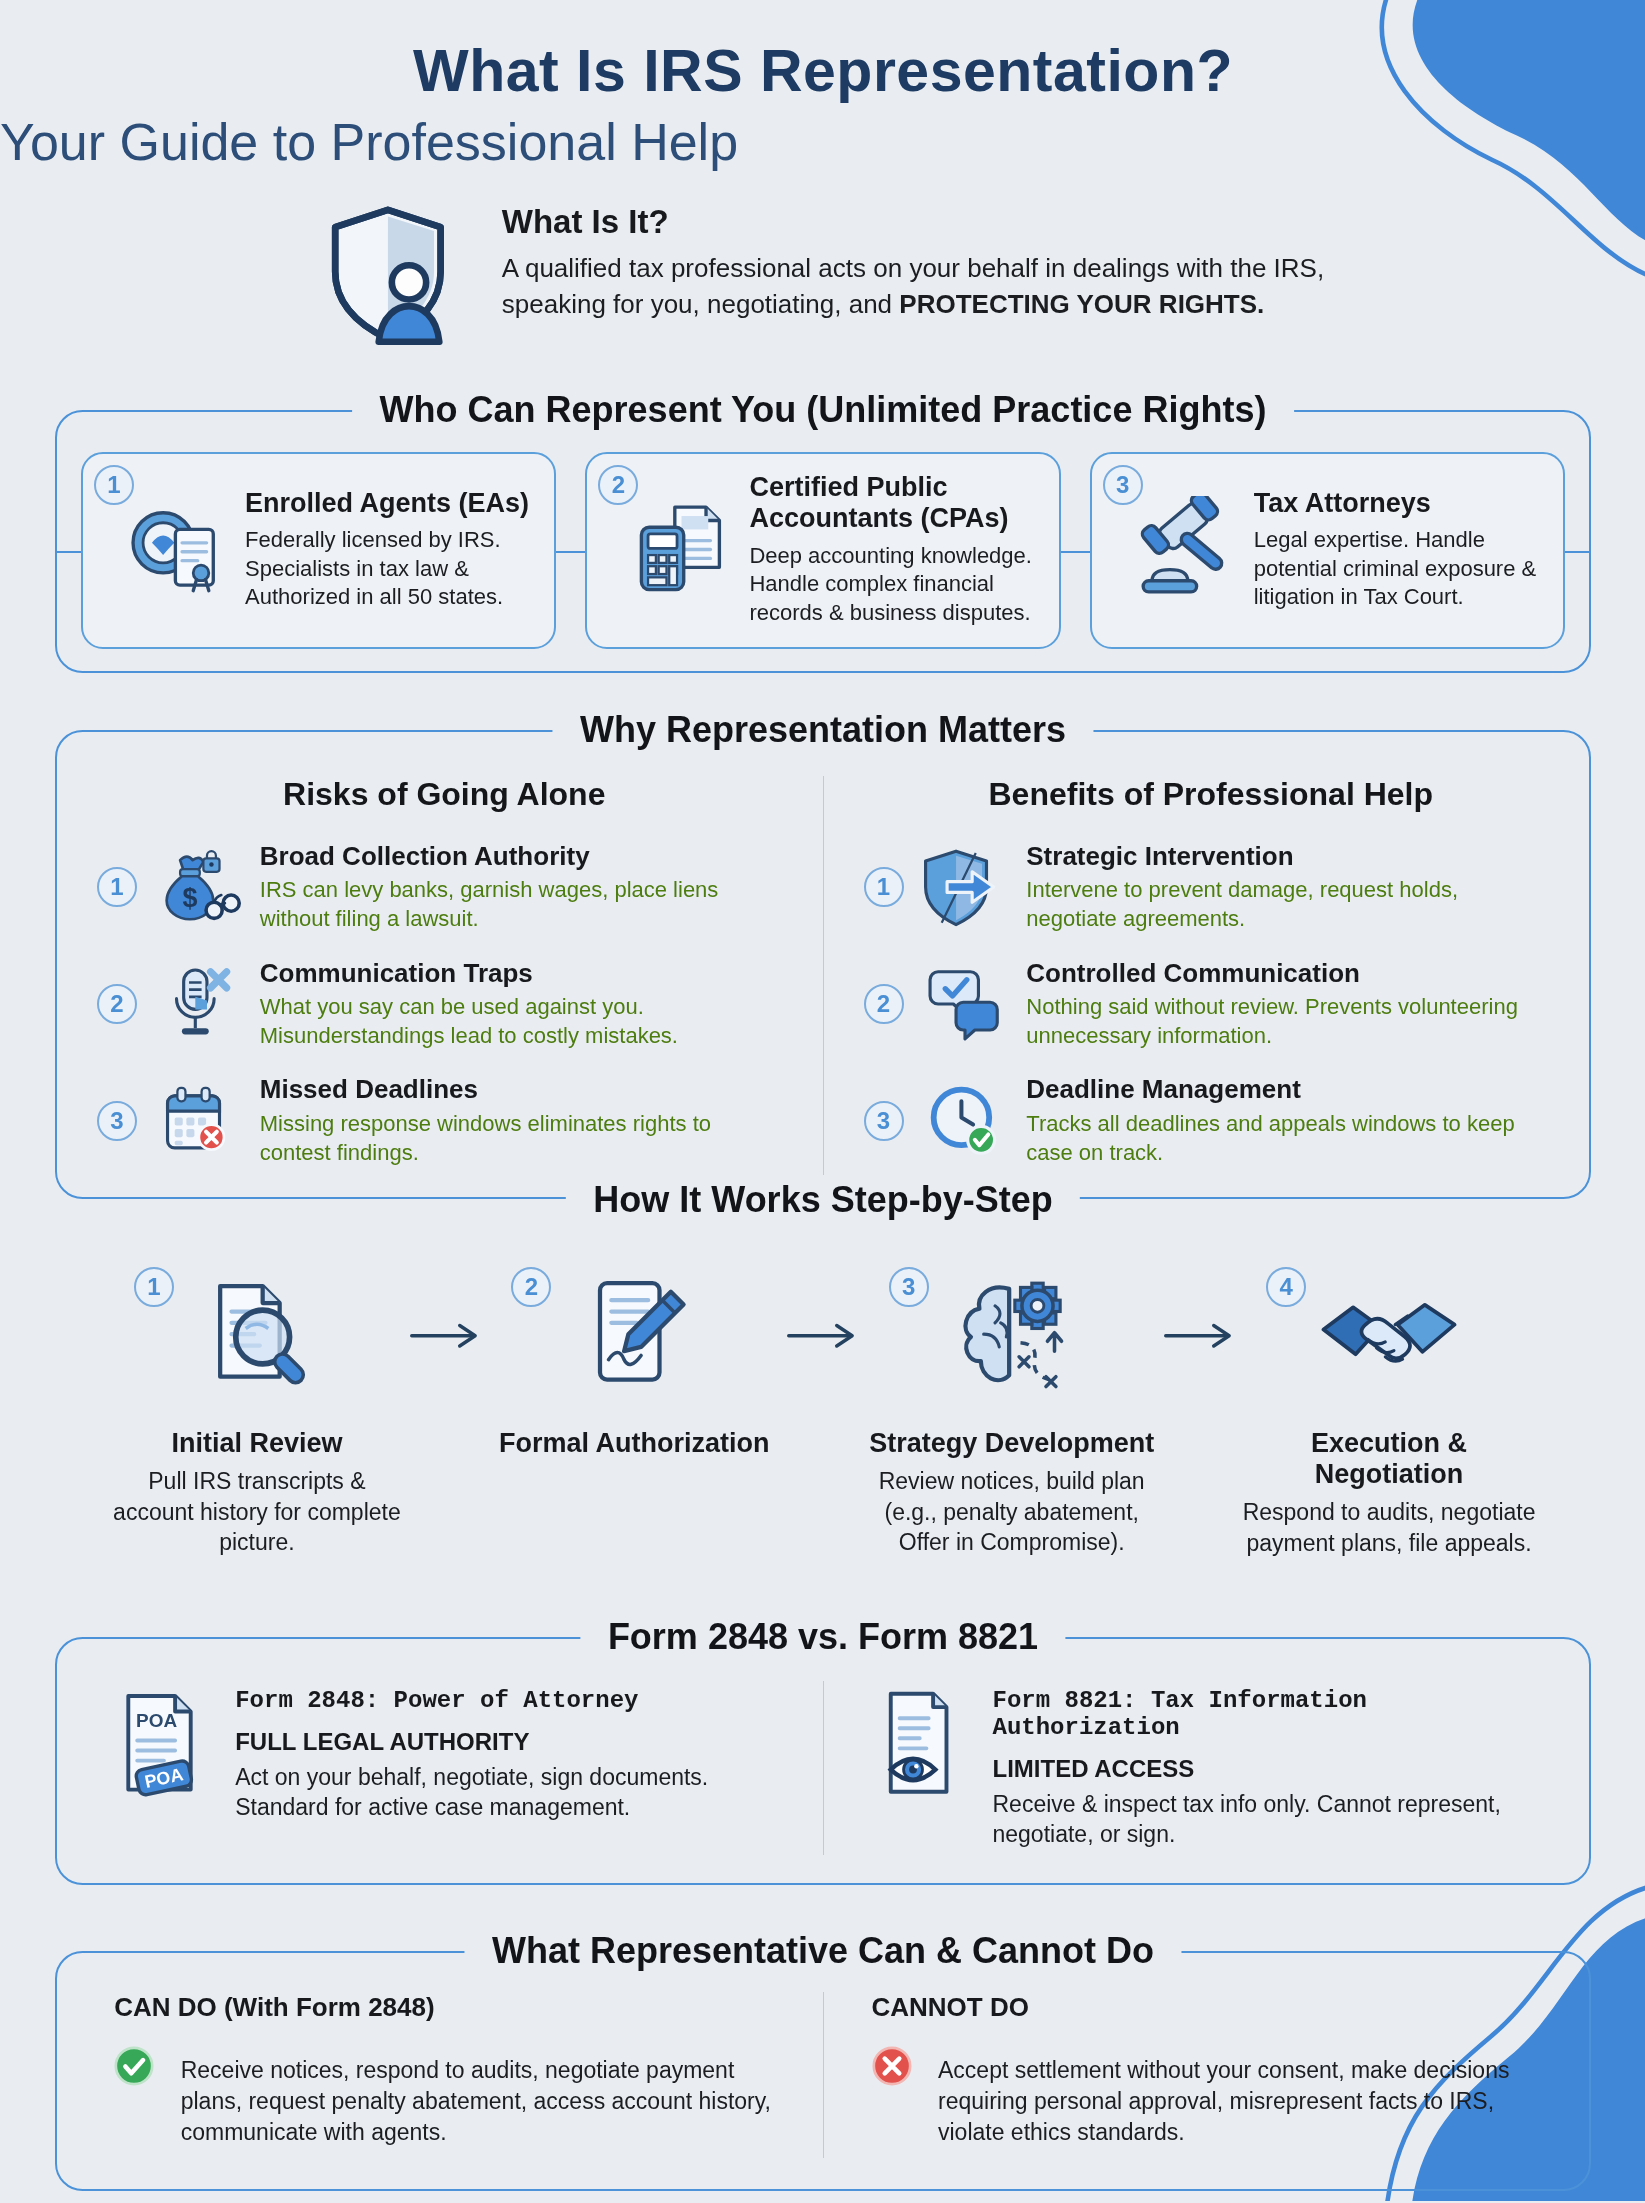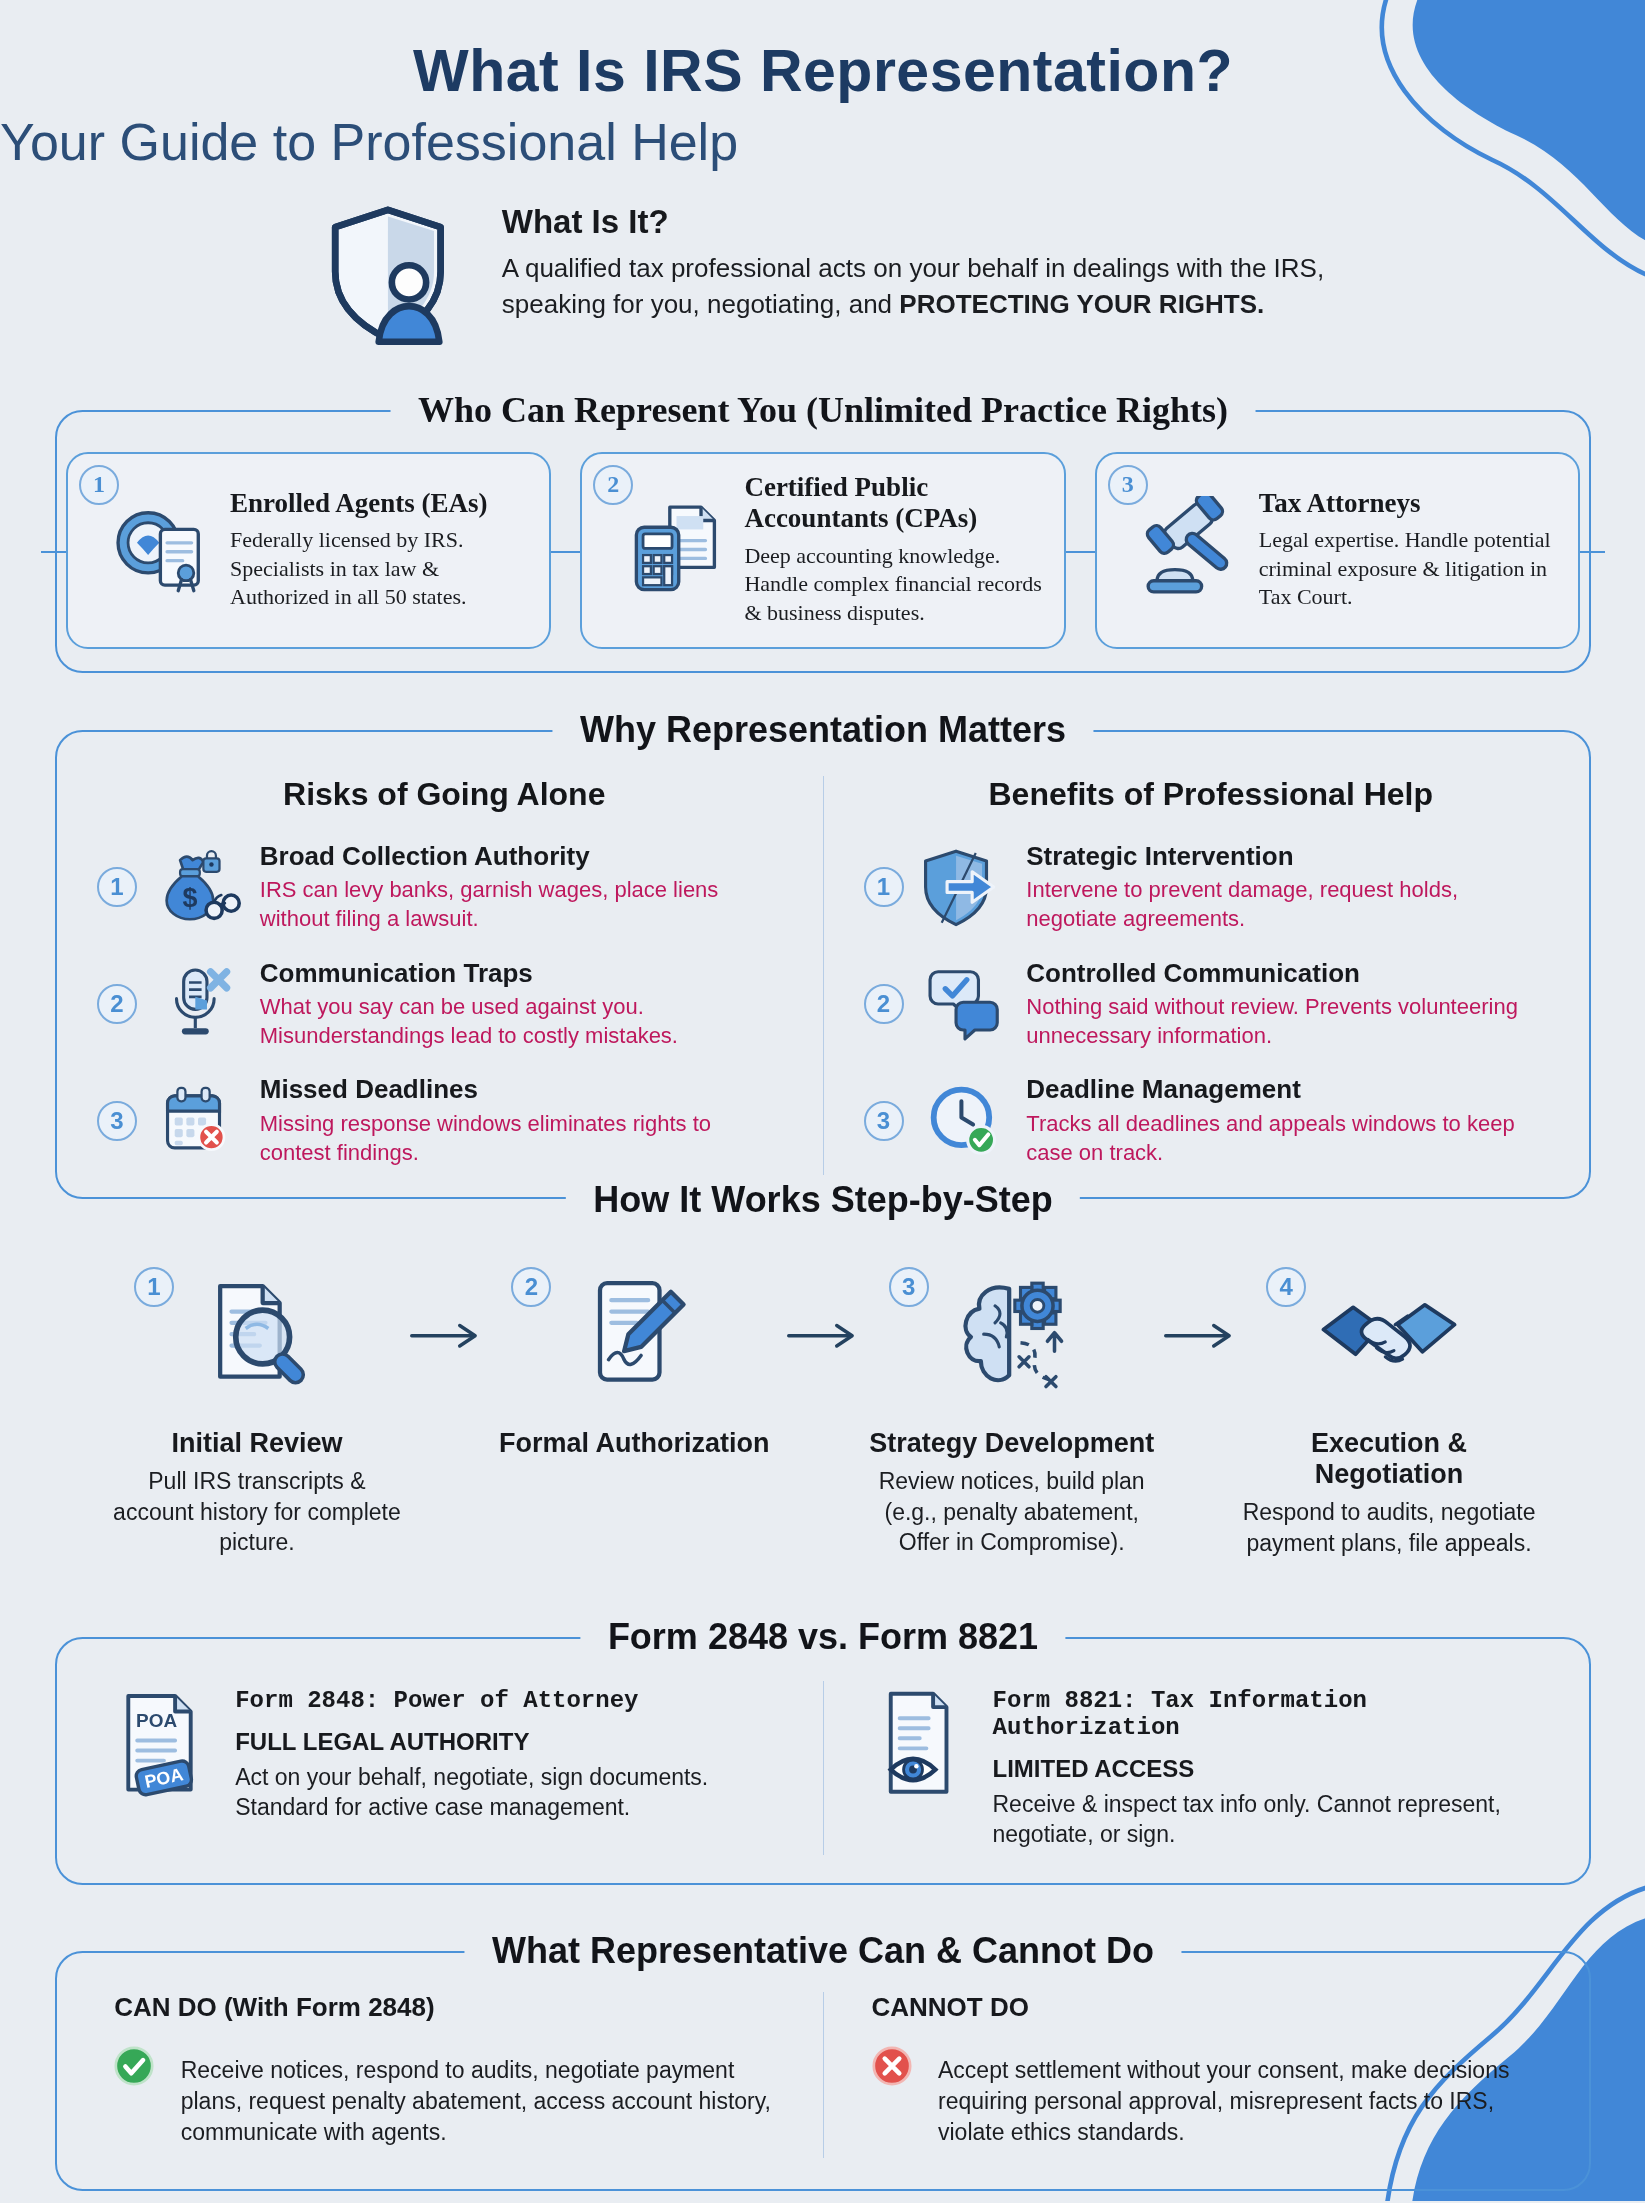--- a/index.html
+++ b/index.html
@@ -53,21 +53,21 @@
   .box-title.bottom{top:auto;bottom:-28.5px;}
 
   
   .badge{
     width:40px;height:40px;border:2.8px solid #7aabdd;border-radius:50%;
     background:#eaf1f9;color:var(--badge);font-size:24px;font-weight:700;
     display:flex;align-items:center;justify-content:center;flex:0 0 auto;
   }
 
   
-  .who{margin-top:61px;padding:40px 9px 22px;font-family:Liberation Serif, serif;}
+  .who{margin-top:61px;padding:40px 24px 22px;}
   .cards-row{display:flex;gap:29px;position:relative;}
   .connector{position:absolute;top:50%;left:-25px;right:-25px;height:2.8px;background:var(--border-blue);z-index:0;}
   .card{
     flex:1;position:relative;z-index:1;background:var(--card-bg);
     border:2.8px solid var(--card-border);border-radius:22px;
     padding:18.4px 20px 20px 18.4px;display:flex;align-items:center;gap:14.7px;min-height:195px;
   }
   .card .badge{position:absolute;top:11px;left:11px;}
   .card-icon{margin-left:22px;flex:0 0 auto;}
   .card-icon svg{width:107px;height:107px;display:block;}
@@ -77,21 +77,21 @@
   
   .why{margin-top:57px;padding:44px 0 5.5px;}
   .why-grid{display:flex;}
   .why-col{flex:1;padding:0 31px 0 40px;}
   .why-col.right{border-left:1.8px solid var(--divider);}
   .col-heading{text-align:center;font-size:32px;font-weight:800;margin:0 0 27.5px;color:#141619;}
   .why-item{display:flex;align-items:center;gap:18.4px;margin-bottom:24px;}
   .why-icon{flex:0 0 auto;}
   .why-icon svg{width:86px;height:86px;display:block;}
   .item-title{font-size:26px;font-weight:800;margin:0 0 4.6px;}
-  .item-desc{font-size:22px;line-height:1.3;margin:0;max-width:514px;color:#be185d;}
+  .item-desc{font-size:22px;line-height:1.3;margin:0;max-width:514px;color:#4d7c0f;}
 
   
   .steps{display:flex;justify-content:center;align-items:flex-start;margin-top:66px;padding:0 27.5px;}
   .step{width:298px;display:flex;flex-direction:column;align-items:center;text-align:center;}
   .step-figure{position:relative;height:145px;display:flex;align-items:center;justify-content:center;}
   .step-figure .badge{position:absolute;left:-55px;top:1.8px;}
   .step-icon svg{width:136px;height:136px;display:block;}
   .step-title{font-size:27px;font-weight:800;margin:18.4px 0 7.3px;}
   .step-desc{font-size:23px;line-height:1.32;margin:0;max-width:294px;color:#1b1d21;}
   .step-arrow{margin:57px 3.7px 0;flex:0 0 auto;}

